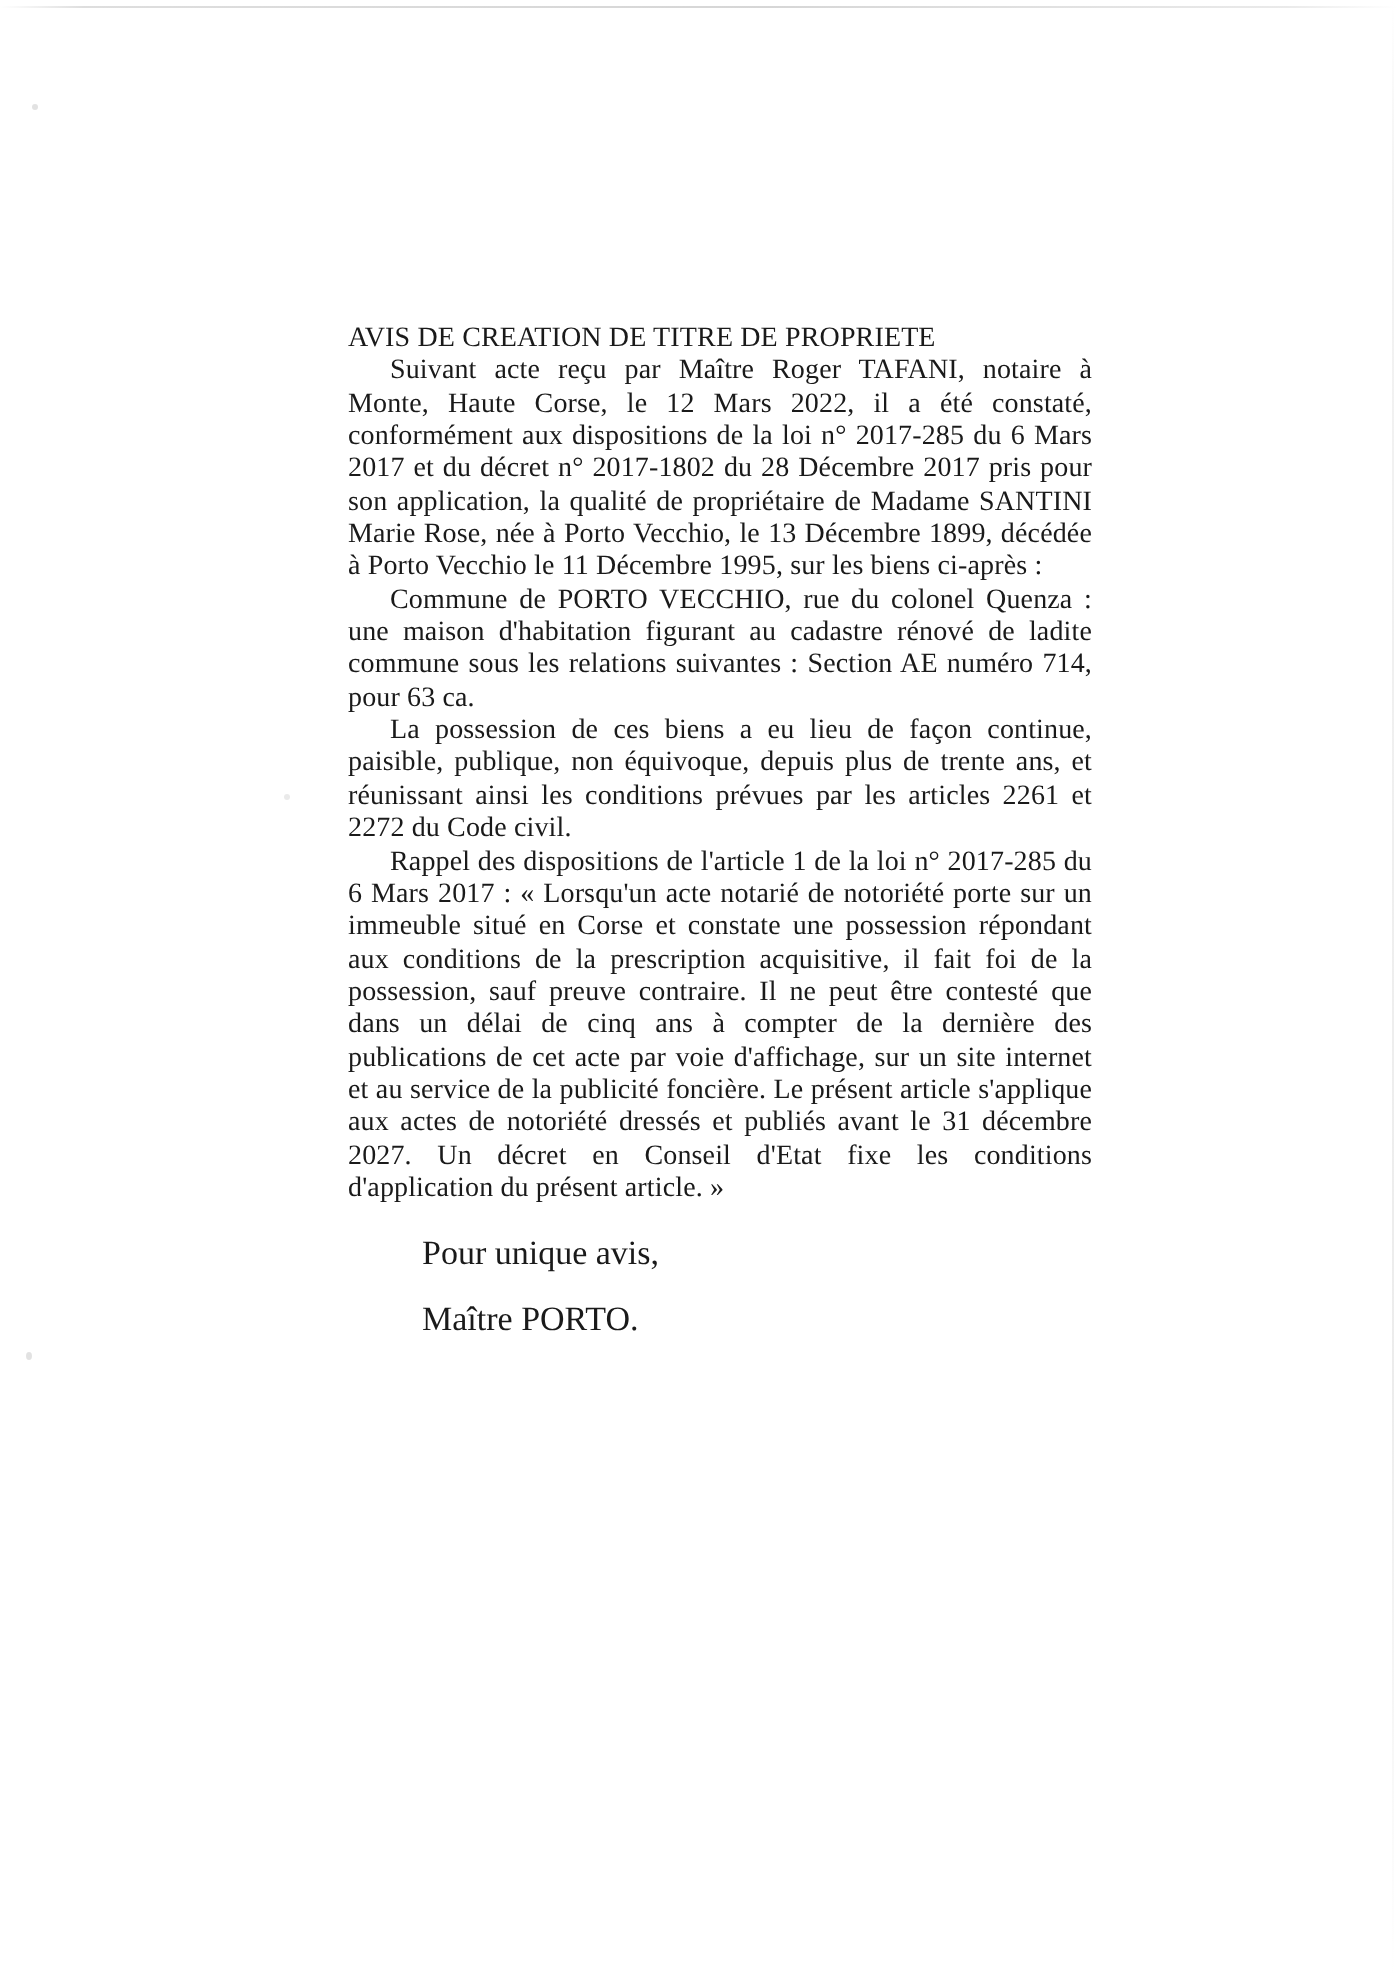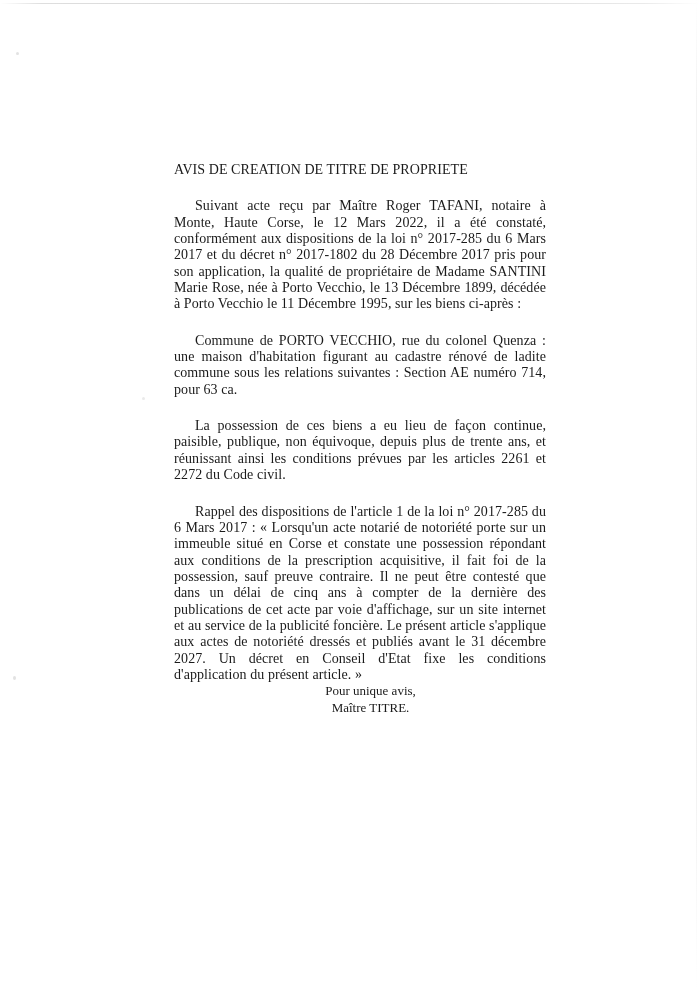--- a/index.html
+++ b/index.html
@@ -65,28 +65,27 @@
     text-align: left;
     white-space: nowrap;
   }
 
   
   .doc-para {
     text-align: justify;
     text-justify: inter-word;
     text-indent: 21px;
     hyphens: none;
-    margin-top: 20px;
   }
 
   .closing-line {
-    font-size: 13px;
+    font-size: 17px;
     line-height: 16.35px;
-    margin: 0;
-    text-align: center;
+    margin: 16px;
+    text-align: left;
     text-indent: 21px;
     white-space: nowrap;
   }
 </style>
 </head>
 <body>
 
 <div class="scan-edge-top"></div>
 <div class="scan-edge-right"></div>
 <div class="scan-speck speck-a"></div>
@@ -99,15 +98,15 @@
 
   <p class="doc-para">Suivant acte reçu par Maître Roger TAFANI, notaire à Monte, Haute Corse, le 12 Mars 2022, il a été constaté, conformément aux dispositions de la loi n° 2017-285 du 6 Mars 2017 et du décret n° 2017-1802 du 28 Décembre 2017 pris pour son application, la qualité de propriétaire de Madame SANTINI Marie Rose, née à Porto Vecchio, le 13 Décembre 1899, décédée à Porto Vecchio le 11 Décembre 1995, sur les biens ci-après :</p>
 
   <p class="doc-para">Commune de PORTO VECCHIO, rue du colonel Quenza : une maison d'habitation figurant au cadastre rénové de ladite commune sous les relations suivantes : Section AE numéro 714, pour 63 ca.</p>
 
   <p class="doc-para">La possession de ces biens a eu lieu de façon continue, paisible, publique, non équivoque, depuis plus de trente ans, et réunissant ainsi les conditions prévues par les articles 2261 et 2272 du Code civil.</p>
 
   <p class="doc-para">Rappel des dispositions de l'article 1 de la loi n° 2017-285 du 6 Mars 2017 : « Lorsqu'un acte notarié de notoriété porte sur un immeuble situé en Corse et constate une possession répondant aux conditions de la prescription acquisitive, il fait foi de la possession, sauf preuve contraire. Il ne peut être contesté que dans un délai de cinq ans à compter de la dernière des publications de cet acte par voie d'affichage, sur un site internet et au service de la publicité foncière. Le présent article s'applique aux actes de notoriété dressés et publiés avant le 31 décembre 2027. Un décret en Conseil d'Etat fixe les conditions d'application du présent article. »</p>
 
   <div class="closing-line">Pour unique avis,</div>
-  <div class="closing-line">Maître TITRE.</div>
+  <div class="closing-line">Maître PORTO.</div>
 
 </div>
 
 </body></html>

